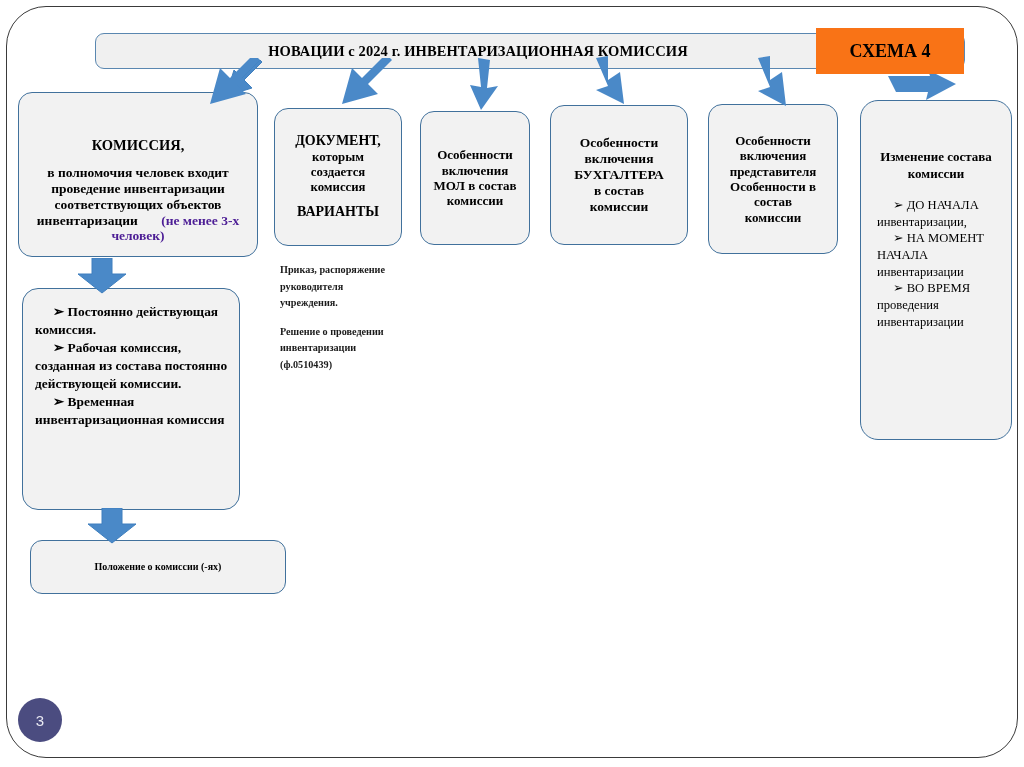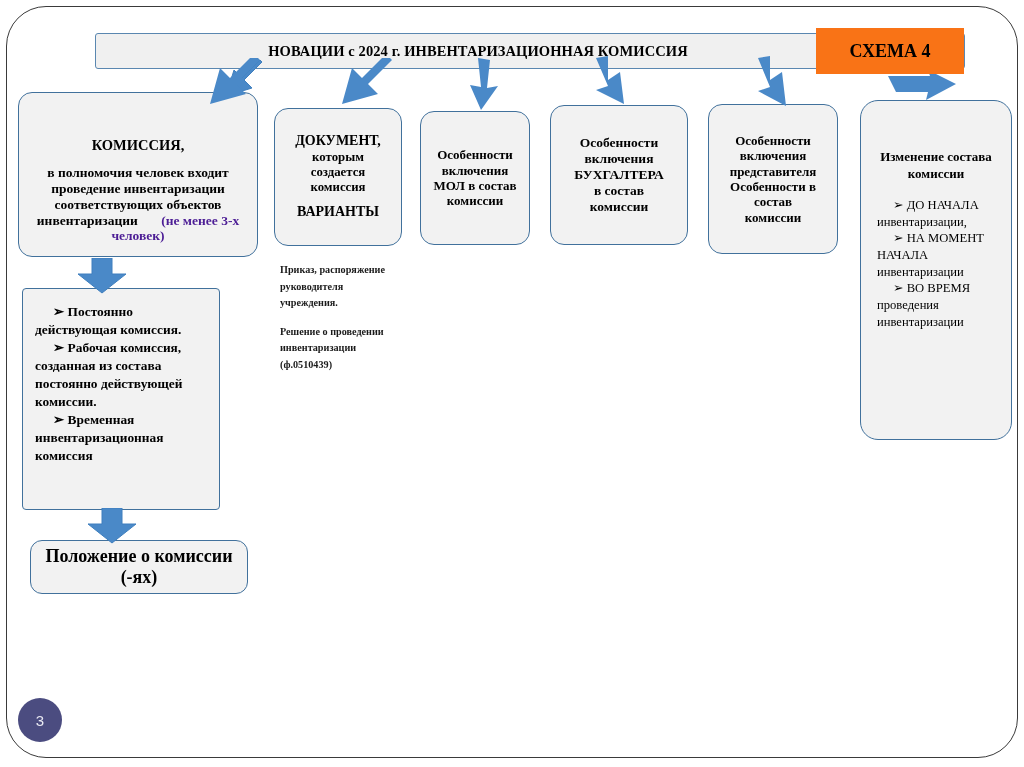--- a/index.html
+++ b/index.html
@@ -37,21 +37,21 @@
     text-align: center;
     color: #000000;
     line-height: 1.18;
   }
   .box .inner { width: 100%; padding: 4px 7px; }
 
   
   #header-bar {
     left: 95px; top: 33px;
     width: 870px; height: 36px;
-    border-radius: 3px;
+    border-radius: 9px;
     background: #f0f0f0;
     border: 1.4px solid #5a87b0;
   }
   #header-title {
     font-weight: bold;
     font-size: 14.5px;
     letter-spacing: .1px;
     white-space: nowrap;
     position: relative;
     left: -52px;
@@ -87,29 +87,29 @@
 
   #box-izmenenie { left: 860px; top: 100px; width: 152px; height: 340px;
                    border-radius: 18px; align-items: flex-start; }
   #box-izmenenie .inner { padding: 48px 8px 8px 8px; }
   #box-izmenenie .h { font-weight: bold; font-size: 13px; margin-bottom: 14px; line-height:1.3; }
   #box-izmenenie ul { list-style: none; margin: 8px; padding: 0; text-align: left; }
   #box-izmenenie li { font-size: 12.6px; line-height: 1.33; margin-bottom: 0px; }
   #box-izmenenie li .bullet { padding-left: 16px; }
 
   
-  #box-list { left: 22px; top: 288px; width: 198px; height: 222px;
-              border-radius: 4px; align-items: flex-start; }
+  #box-list { left: 22px; top: 288px; width: 218px; height: 222px;
+              border-radius: 16px; align-items: flex-start; }
   #box-list .inner { padding: 14px 10px 10px 12px; text-align: left; }
   #box-list ul { list-style: none; margin: 0; padding: 0; }
   #box-list li { font-weight: bold; font-size: 13.4px; line-height: 1.34; }
   #box-list li .bullet { padding-left: 18px; }
 
-  #box-polozhenie { left: 30px; top: 540px; width: 218px; height: 54px;
-                    font-weight: bold; font-size: 18px; border-radius: 12px; }
+  #box-polozhenie { left: 30px; top: 540px; width: 256px; height: 54px;
+                    font-weight: bold; font-size: 10px; border-radius: 12px; }
 
   
   #doc-text {
     position: absolute;
     left: 280px; top: 262px; width: 112px;
     font-family: "Liberation Serif", serif;
     font-size: 10.2px;
     font-weight: bold;
     color: #1a1a1a;
     line-height: 1.62;

